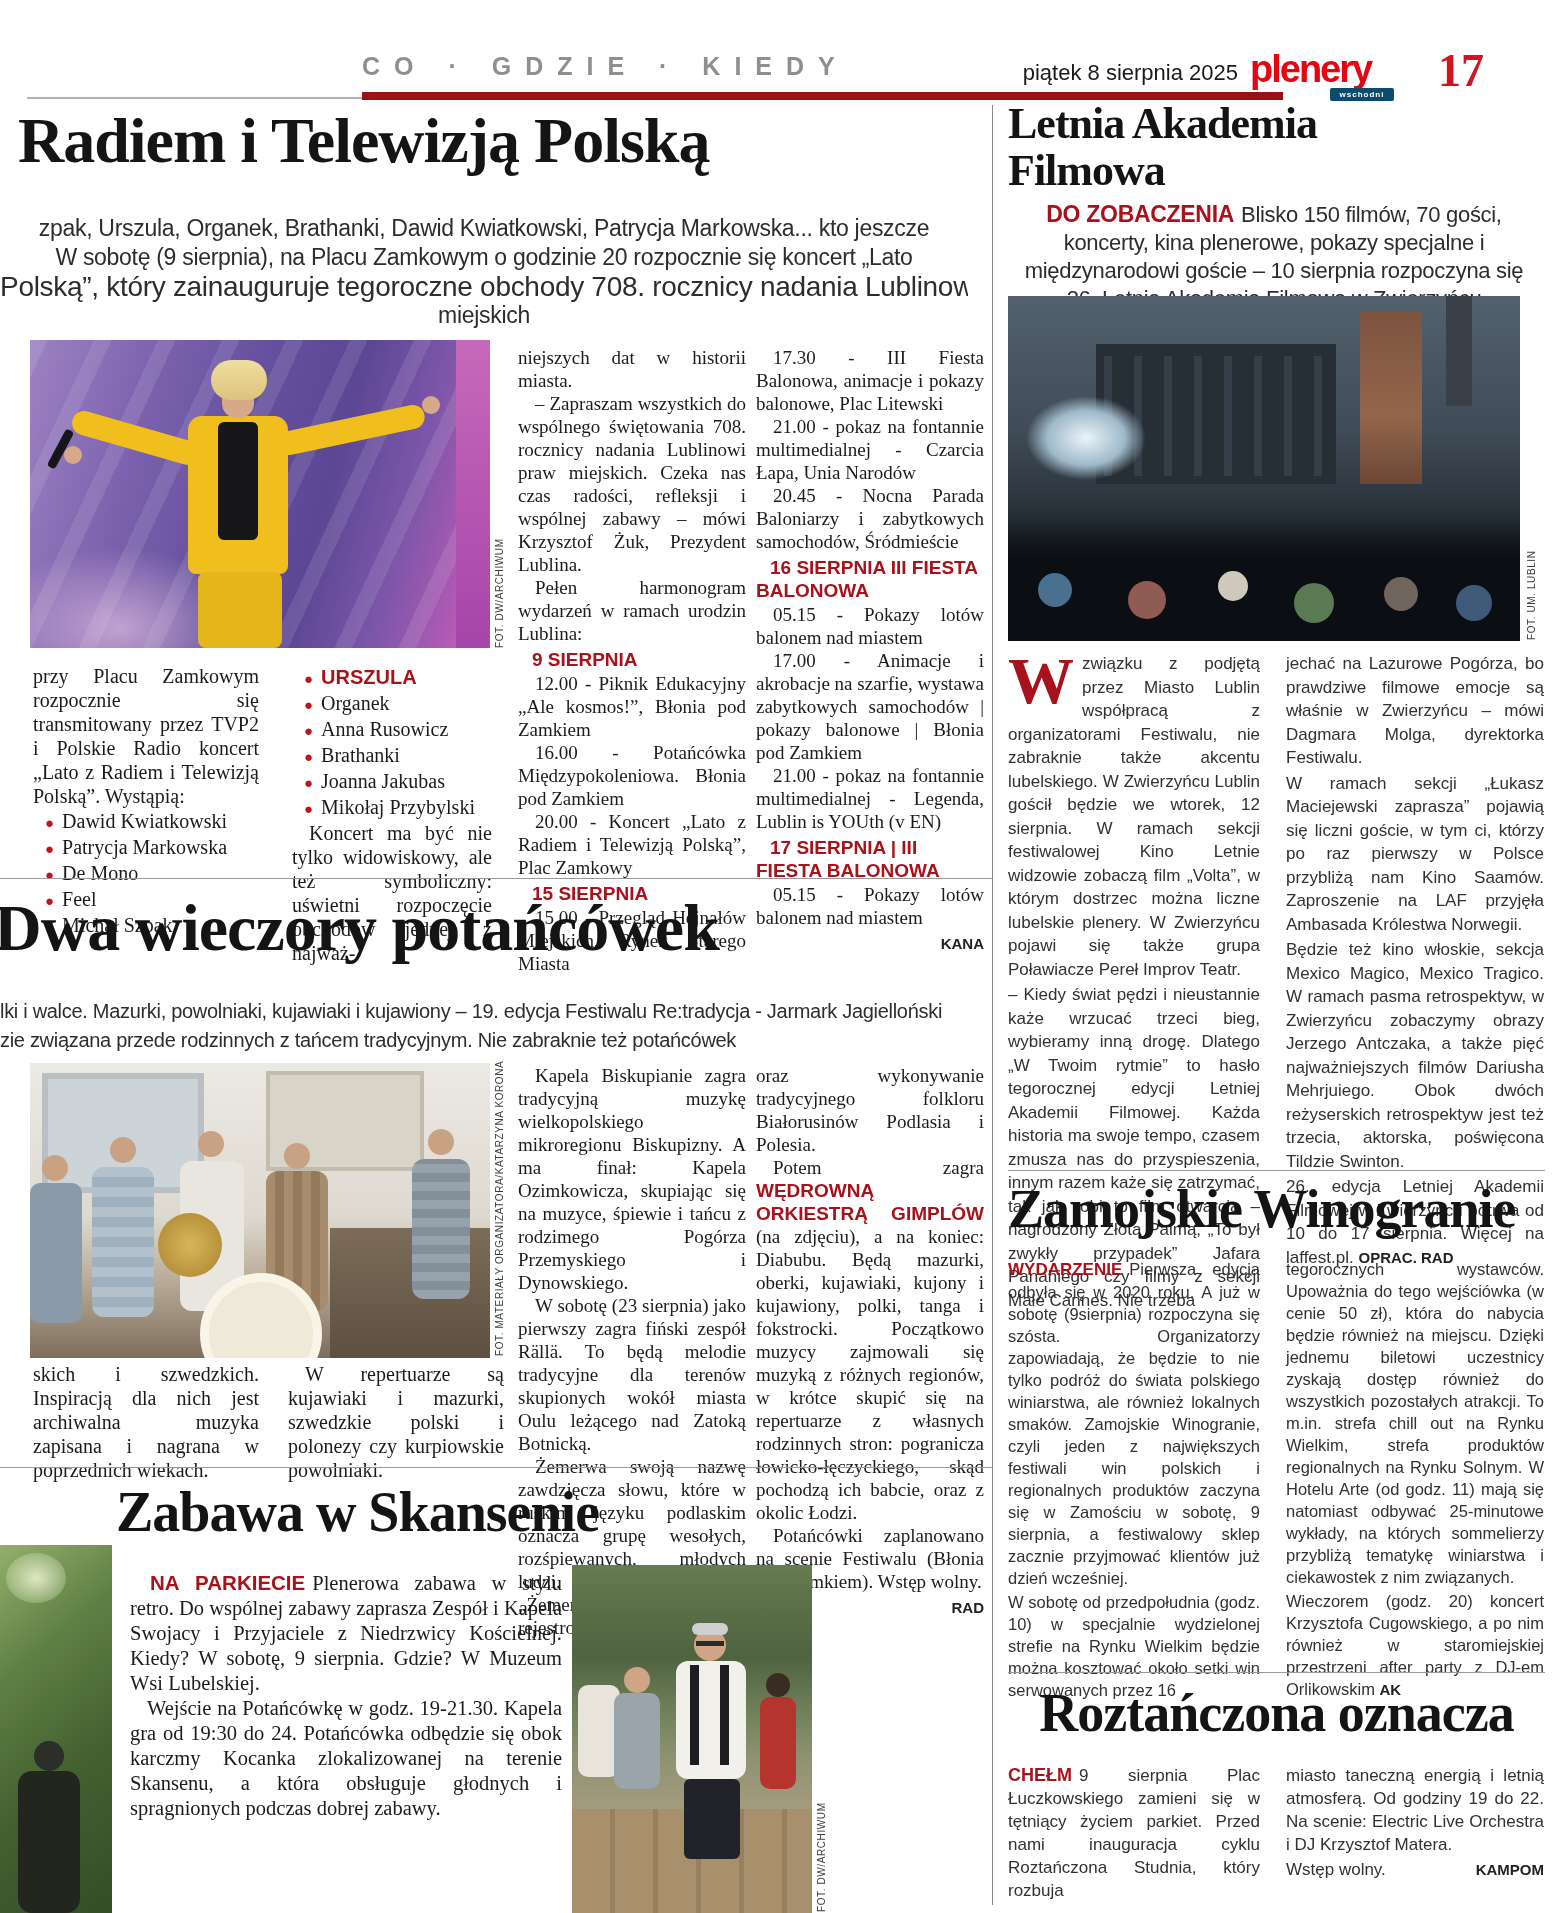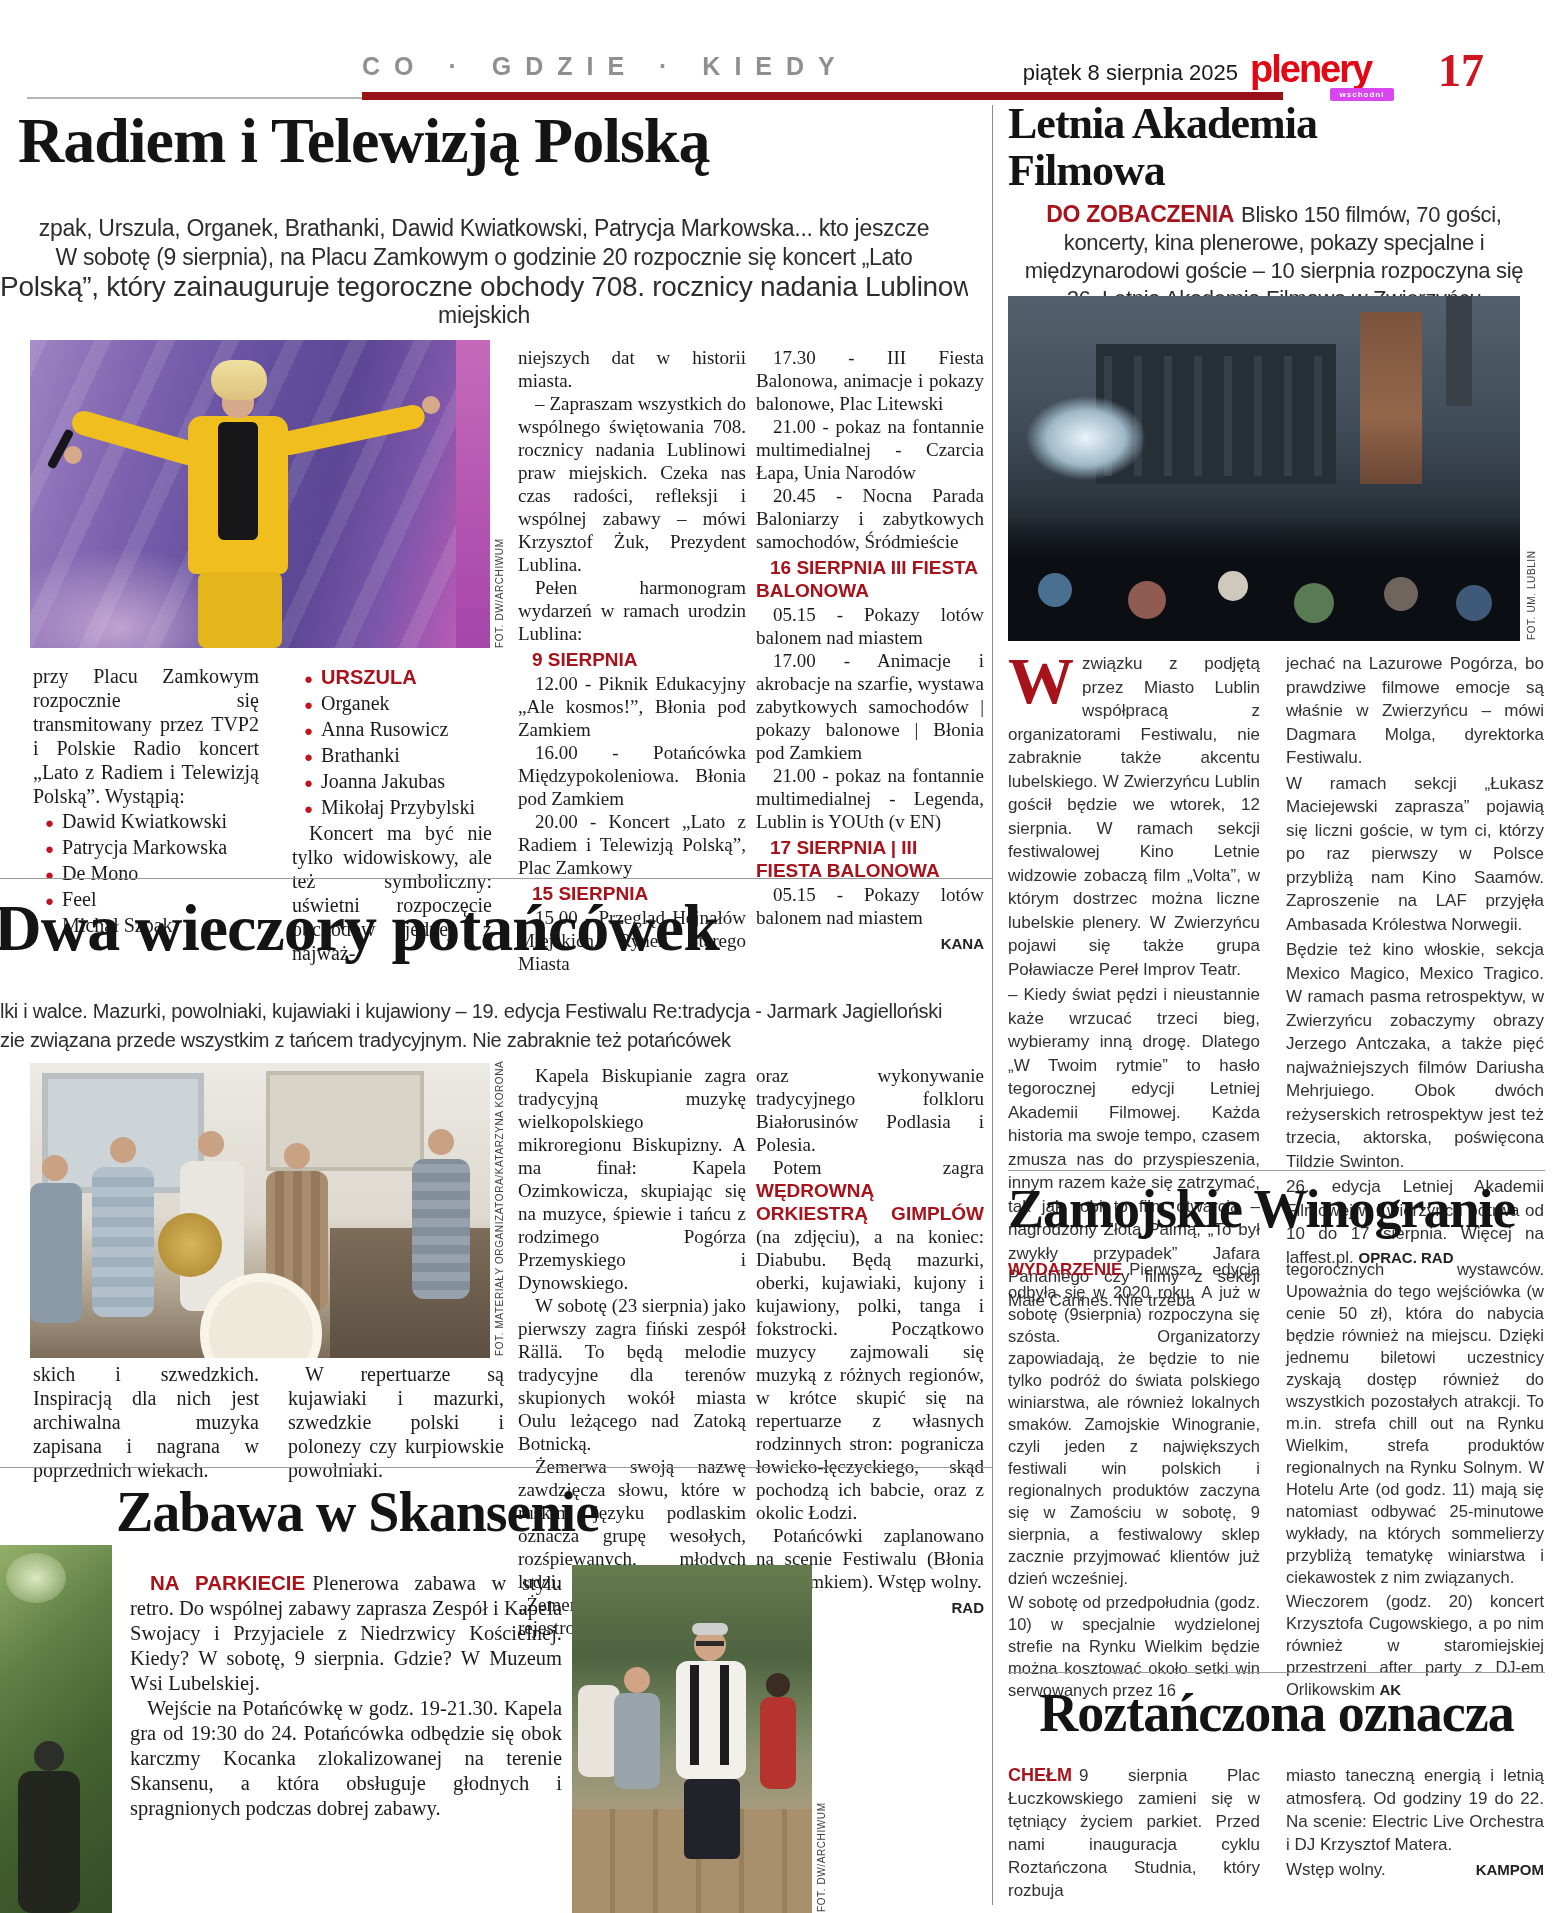--- a/index.html
+++ b/index.html
@@ -8,21 +8,21 @@
   .abs{position:absolute;}
   
   #kicker{left:362px;top:52px;font-family:"Liberation Sans",sans-serif;font-size:25px;
           letter-spacing:14px;color:#8f8f8f;font-weight:bold;}
   #rule-gray{left:27px;top:97px;width:335px;height:2px;background:#b3b3b3;}
   #rule-red{left:362px;top:92px;width:921px;height:8px;background:#991016;}
   #hdr-date{left:960px;top:60px;width:278px;text-align:right;font-family:"Liberation Sans",sans-serif;
             font-size:22px;color:#1a1a1a;}
   #logo{left:1250px;top:48px;font-family:"Liberation Sans",sans-serif;font-weight:bold;
         font-size:38px;color:#e30613;letter-spacing:-2px;}
-  #logo-sub{left:1330px;top:88px;width:64px;height:13px;background:#d946ef;color:#fff;
+  #logo-sub{left:1330px;top:88px;width:64px;height:13px;background:#0c4a6e;color:#fff;
             font-family:"Liberation Sans",sans-serif;font-size:8px;font-weight:bold;
             text-align:center;line-height:13px;letter-spacing:1px;border-radius:2px;}
   #pagenum{left:1438px;top:44px;font-size:46px;font-weight:bold;color:#cf1620;}
   #vrule{left:992px;top:105px;width:1px;height:1800px;background:#8a8a8a;}
   .hrule{height:1px;background:#9a9a9a;}
   
   .headline{font-weight:bold;color:#141414;letter-spacing:-1px;}
   .lede{font-family:"Liberation Sans",sans-serif;color:#2d2d2d;letter-spacing:-0.3px;}
   .serifcol{font-size:20px;line-height:24px;text-align:justify;}
   .serifcol p{margin:0;}
@@ -177,21 +177,21 @@
     <div class="sched-h">17 SIERPNIA | III FIESTA BALONOWA</div>
     <p class="ind">05.15 - Pokazy lotów balonem nad miastem</p>
     <span class="byline byline-right">KANA</span>
   </div>
 
   <div class="abs hrule" style="left:0;top:878px;width:992px;"></div>
 
   <div class="abs headline" style="left:-6px;top:890px;font-size:66px;white-space:nowrap;">Dwa wieczory potańcówek</div>
   <div class="abs" style="left:0;top:997px;width:988px;overflow:hidden;">
     <div class="lede" style="font-size:20px;line-height:29px;white-space:nowrap;">lki i walce. Mazurki, powolniaki, kujawiaki i kujawiony – 19. edycja Festiwalu Re:tradycja - Jarmark Jagielloński</div>
-    <div class="lede" style="font-size:20px;line-height:29px;white-space:nowrap;">zie związana przede wszystkim z tańcem tradycyjnym. Nie zabraknie też potańcówek</div>
+    <div class="lede" style="font-size:20px;line-height:29px;white-space:nowrap;">zie związana przede rodzinnych z tańcem tradycyjnym. Nie zabraknie też potańcówek</div>
   </div>
 
   <div class="abs photo" id="dw-photo">
     <div class="ph" style="left:12px;top:10px;width:150px;height:108px;background:#cdd4d8;border:6px solid #b9bfc3;"></div>
     <div class="ph" style="right:66px;top:8px;width:150px;height:92px;background:#d8d4c8;border:4px solid #c2bcae;"></div>
     <div class="ph" style="left:300px;bottom:0;width:160px;height:130px;background:linear-gradient(#7c6c58,#5d5042);"></div>
     <div class="ph" style="left:0px;top:120px;width:52px;height:140px;background:#8a9aa9;border-radius:10px;"></div>
     <div class="ph" style="left:62px;top:104px;width:62px;height:150px;border-radius:12px;background:repeating-linear-gradient(0deg,#b3c1cd 0 10px,#9fb0bf 10px 20px);"></div>
     <div class="ph" style="left:150px;top:98px;width:64px;height:150px;background:#e9e6df;border-radius:12px;"></div>
     <div class="ph" style="left:236px;top:108px;width:62px;height:140px;border-radius:12px;background:repeating-linear-gradient(90deg,#a78c6d 0 9px,#94795c 9px 18px);"></div>

